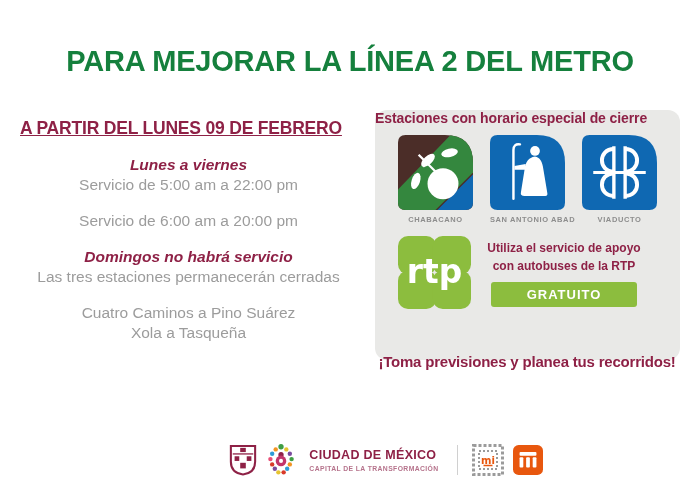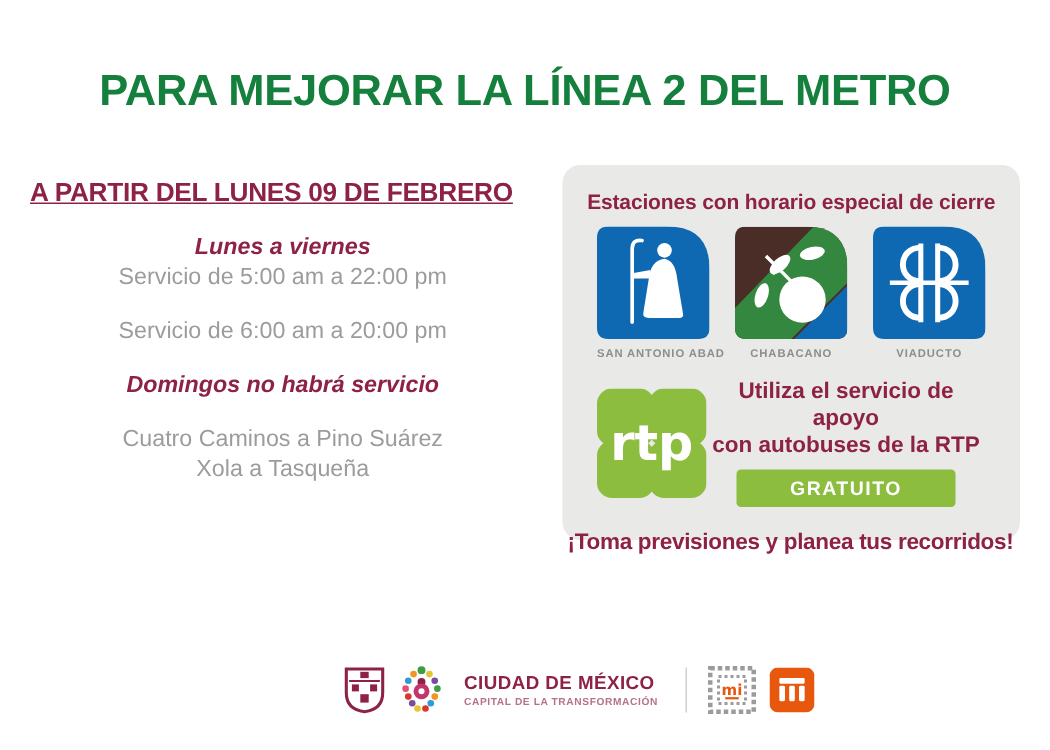--- a/index.html
+++ b/index.html
@@ -22,36 +22,36 @@
   .sched-block { text-align:center; margin-top:16px; }
   .sched-label { font-size:15.5px; font-weight:800; color:#8e2146; line-height:20px;font-style:italic; }
   .sched-line  { font-size:15.5px; color:#9c9c9c; line-height:20px; }
 
   
   .panel {
     position:absolute; left:375px; top:110px; width:305px; height:250px;
     background:#e9e9e7; border-radius:12px;
   }
   .panel-heading {
-    padding-top:16px; text-align:center; font-size:14px; font-weight:800;
+    padding-top:0; font-size:14px; font-weight:800;
     color:#8e2146; letter-spacing:-0.1px;
   }
   .stations { display:flex; justify-content:center; gap:17px; margin-top:9px; }
   .station { width:75px; text-align:center; }
   .station svg { width:75px; height:75px; display:block; }
   .station-name {
     margin-top:5px; font-size:7.5px; font-weight:bold; color:#8d8d8d;
     letter-spacing:0.6px; white-space:nowrap;
   }
   .tile-blue { fill:#0f68b2; }
 
   .rtp-row { display:flex; align-items:center; margin-top:12px; padding:0 23px; }
   .rtp-logo { width:73px; height:73px; flex:0 0 auto; }
   .rtp-right { flex:1; text-align:center; }
-  .rtp-msg { font-size:15px; font-weight:800; color:#8e2146; line-height:18px; }
+  .rtp-msg { font-size:12px; font-weight:800; color:#8e2146; line-height:18px; }
   .free-badge {
     display:inline-block; margin-top:7px; background:#8cbd3e; color:#fff;
     font-size:13px; font-weight:800; padding:5px 36px; border-radius:3px;
     letter-spacing:1px;
   }
 
   .advisory {
     position:absolute; top:353px; left:527px; transform:translateX(-50%);
     white-space:nowrap; font-size:15px; font-weight:800; color:#8e2146;
     letter-spacing:-0.2px;
@@ -82,43 +82,33 @@
       <div class="sched-label">Lunes a viernes</div>
       <div class="sched-line">Servicio de 5:00 am a 22:00 pm</div>
     </div>
 
     <div class="sched-block">
       <div class="sched-line">Servicio de 6:00 am a 20:00 pm</div>
     </div>
 
     <div class="sched-block">
       <div class="sched-label">Domingos no habrá servicio</div>
+      <div class="sched-line">Las tres estaciones permanecerán cerradas</div>
     </div>
 
     <div class="sched-block">
       <div class="sched-line">Cuatro Caminos a Pino Suárez</div>
       <div class="sched-line">Xola a Tasqueña</div>
     </div>
   </section>
 
   <section class="panel">
     <div class="panel-heading">Estaciones con horario especial de cierre</div>
 
     <div class="stations">
-
-      <div class="station">
-        <svg viewBox="0 0 80 80">
-          <path class="tile-blue" d="M0,8 Q0,0 8,0 L50,0 Q80,0 80,30 L80,72 Q80,80 72,80 L8,80 Q0,80 0,72 Z"></path>
-          <path d="M25,68 L25,16 Q25,9 32,10" fill="none" stroke="#fff" stroke-width="2.6" stroke-linecap="round"></path>
-          <circle cx="48" cy="17" r="5.2" fill="#fff"></circle>
-          <path d="M38,31 L26,33 L26,37 L38,37 Z" fill="#fff"></path>
-          <path d="M48,23 C41,24 38,29 37,36 L33,61 Q32,65 37,65 L59,65 Q62,65 61,61 L57,37 C56,28 53,24 48,23 Z" fill="#fff"></path>
-        </svg>
-        <div class="station-name">SAN ANTONIO ABAD</div>
-      </div>
 
       <div class="station">
         <svg viewBox="0 0 80 80">
           <defs>
             <clipPath id="tileClip">
               <path d="M0,8 Q0,0 8,0 L50,0 Q80,0 80,30 L80,72 Q80,80 72,80 L8,80 Q0,80 0,72 Z"></path>
             </clipPath>
           </defs>
           <g clip-path="url(#tileClip)">
             <rect width="80" height="80" fill="#4b2d28"></rect>
@@ -131,20 +121,31 @@
             <ellipse cx="19" cy="49" rx="9" ry="4.5" fill="#fff" transform="rotate(-72 19 49)"></ellipse>
             <circle cx="48" cy="52" r="16.5" fill="#fff"></circle>
           </g>
         </svg>
         <div class="station-name">CHABACANO</div>
       </div>
 
       <div class="station">
         <svg viewBox="0 0 80 80">
           <path class="tile-blue" d="M0,8 Q0,0 8,0 L50,0 Q80,0 80,30 L80,72 Q80,80 72,80 L8,80 Q0,80 0,72 Z"></path>
+          <path d="M25,68 L25,16 Q25,9 32,10" fill="none" stroke="#fff" stroke-width="2.6" stroke-linecap="round"></path>
+          <circle cx="48" cy="17" r="5.2" fill="#fff"></circle>
+          <path d="M38,31 L26,33 L26,37 L38,37 Z" fill="#fff"></path>
+          <path d="M48,23 C41,24 38,29 37,36 L33,61 Q32,65 37,65 L59,65 Q62,65 61,61 L57,37 C56,28 53,24 48,23 Z" fill="#fff"></path>
+        </svg>
+        <div class="station-name">SAN ANTONIO ABAD</div>
+      </div>
+
+      <div class="station">
+        <svg viewBox="0 0 80 80">
+          <path class="tile-blue" d="M0,8 Q0,0 8,0 L50,0 Q80,0 80,30 L80,72 Q80,80 72,80 L8,80 Q0,80 0,72 Z"></path>
           <g stroke="#fff" fill="none">
             <path d="M34,12 L34,68 M46,12 L46,68" stroke-width="3.6"></path>
             <path d="M12,40 L68,40" stroke-width="3.2"></path>
             <path d="M34,15 C17,15 17,39 34,39 M34,41 C17,41 17,65 34,65 M46,15 C63,15 63,39 46,39 M46,41 C63,41 63,65 46,65" stroke-width="4.2"></path>
           </g>
         </svg>
         <div class="station-name">VIADUCTO</div>
       </div>
 
     </div>

